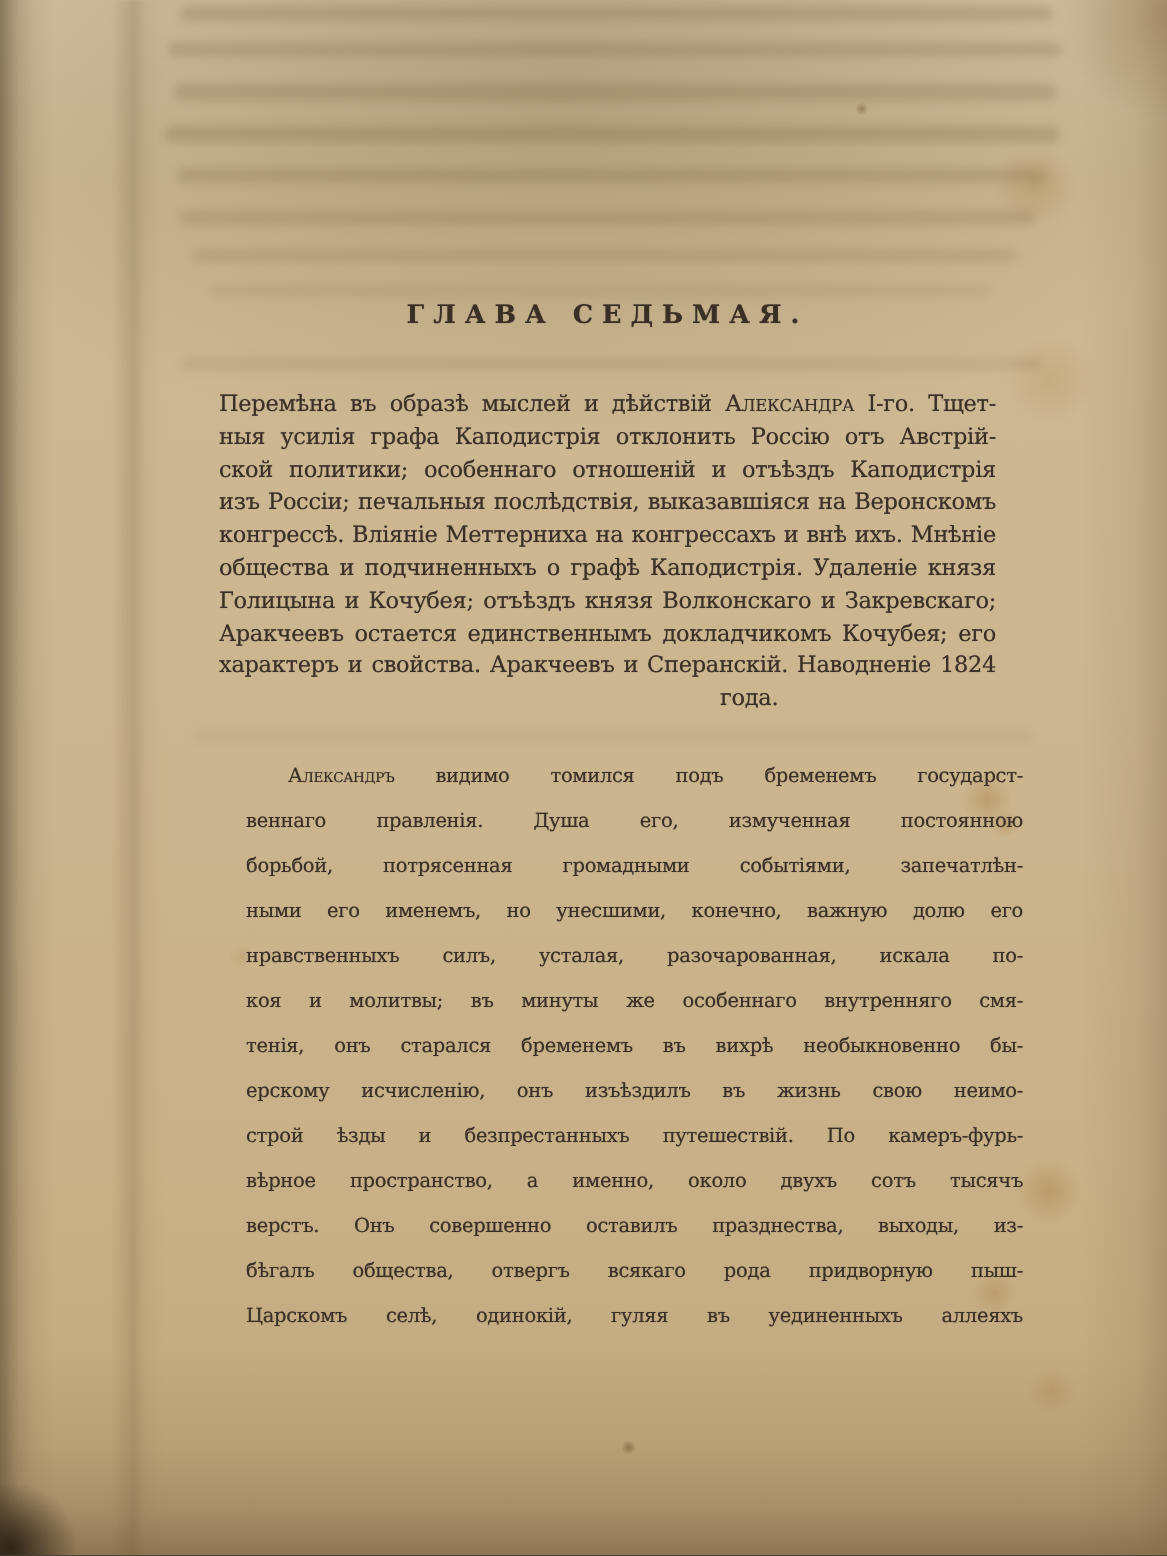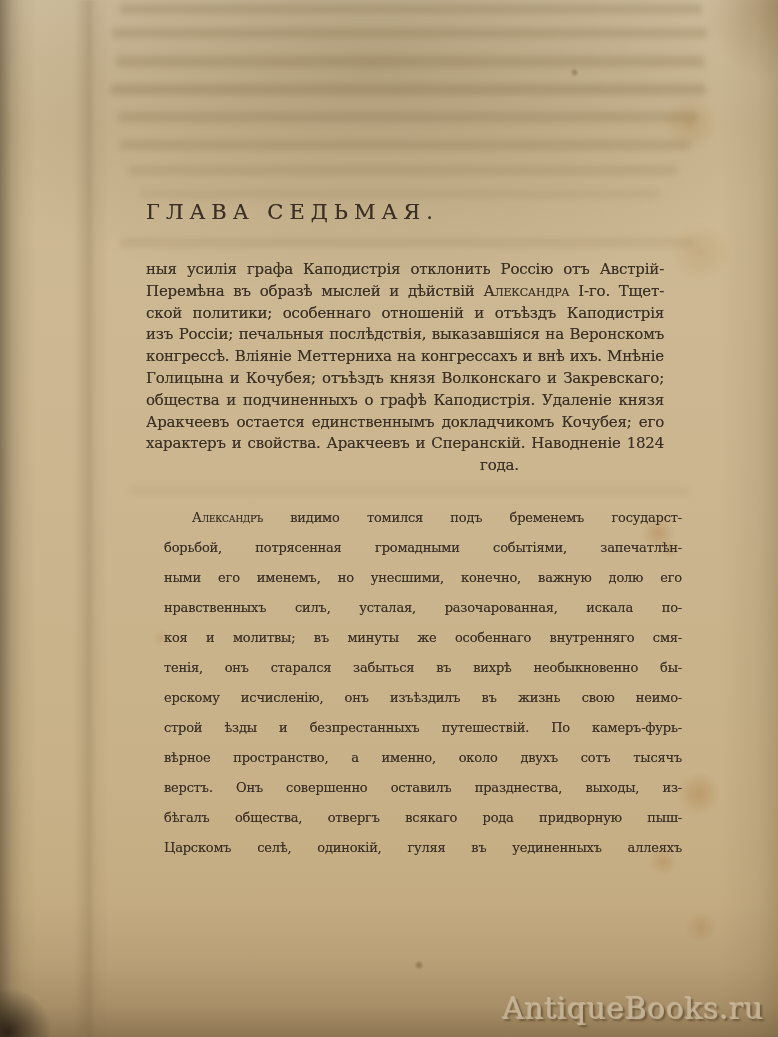--- a/index.html
+++ b/index.html
@@ -17,21 +17,21 @@
   }
   .st{position:absolute;background:rgba(116,95,60,.42);filter:blur(3px);border-radius:4px;}
   .stain{position:absolute;pointer-events:none;}
   .crease{
     position:absolute;top:0;bottom:0;left:74px;width:34px;
     background:linear-gradient(90deg, rgba(0,0,0,0), rgba(104,84,52,.22) 45%, rgba(140,116,80,.10) 65%, rgba(0,0,0,0));
     filter:blur(1px);
   }
   .heading{
     position:absolute;top:200px;left:146px;width:518px;margin:0;
-    text-align:left;font-size:21px;font-weight:normal;letter-spacing:6px;
+    text-align:center;font-size:17px;font-weight:bold;letter-spacing:6px;
     color:#3a2f25;text-shadow:0 0 .6px rgba(58,47,37,.65);
   }
   .summary{
     position:absolute;top:259px;left:146px;width:518px;
     font-size:15px;line-height:21.8px;letter-spacing:-.2px;
     color:#3b3026;text-shadow:0 0 .5px rgba(59,48,38,.6);
   }
   .sline{white-space:nowrap;text-align:justify;text-align-last:justify;}
   .sline.last{text-align-last:left;padding-left:334px;}
   .bodytext{
@@ -76,42 +76,42 @@
   <div class="stain" style="left:684px;top:912px;width:34px;height:30px;background:radial-gradient(circle, rgba(160,105,40,.22), rgba(160,105,40,0) 70%)"></div>
   <div class="stain" style="left:414px;top:960px;width:10px;height:10px;background:radial-gradient(circle, rgba(90,60,25,.45), rgba(90,60,25,0) 70%)"></div>
   <div class="stain" style="left:570px;top:68px;width:9px;height:9px;background:radial-gradient(circle, rgba(90,60,25,.4), rgba(90,60,25,0) 70%)"></div>
   <div class="stain" style="left:152px;top:630px;width:18px;height:16px;background:radial-gradient(circle, rgba(160,105,40,.16), rgba(160,105,40,0) 70%)"></div>
 
   <div class="crease"></div>
 
   <h1 class="heading">ГЛАВА СЕДЬМАЯ.</h1>
 
   <div class="summary">
+    <div class="sline"><span>Перемѣна въ образѣ мыслей и дѣйствій </span><span class="sc">Александра</span><span> I-го. Тщет-</span></div>
     <div class="sline">ныя усилія графа Каподистрія отклонить Россію отъ Австрій-</div>
-    <div class="sline"><span>Перемѣна въ образѣ мыслей и дѣйствій </span><span class="sc">Александра</span><span> I-го. Тщет-</span></div>
     <div class="sline">ской политики; особеннаго отношеній и отъѣздъ Каподистрія</div>
     <div class="sline">изъ Россіи; печальныя послѣдствія, выказавшіяся на Веронскомъ</div>
     <div class="sline">конгрессѣ. Вліяніе Меттерниха на конгрессахъ и внѣ ихъ. Мнѣніе</div>
+    <div class="sline">общества и подчиненныхъ о графѣ Каподистрія. Удаленіе князя</div>
     <div class="sline">Голицына и Кочубея; отъѣздъ князя Волконскаго и Закревскаго;</div>
-    <div class="sline">общества и подчиненныхъ о графѣ Каподистрія. Удаленіе князя</div>
     <div class="sline">Аракчеевъ остается единственнымъ докладчикомъ Кочубея; его</div>
     <div class="sline">характеръ и свойства. Аракчеевъ и Сперанскій. Наводненіе 1824</div>
     <div class="sline last">года.</div>
   </div>
 
   <div class="bodytext">
     <div class="bline first"><span class="sc">Александръ</span><span> видимо томился подъ бременемъ государст-</span></div>
+    <div class="bline">веннаго правленія. Душа его, измученная постоянною</div>
     <div class="bline">борьбой, потрясенная громадными событіями, запечатлѣн-</div>
     <div class="bline">ными его именемъ, но унесшими, конечно, важную долю его</div>
     <div class="bline">нравственныхъ силъ, усталая, разочарованная, искала по-</div>
     <div class="bline">коя и молитвы; въ минуты же особеннаго внутренняго смя-</div>
-    <div class="bline">тенія, онъ старался забыться въ вихрѣ необыкновенно бы-</div>
+    <div class="bline">тенія, онъ старался бременемъ въ вихрѣ необыкновенно бы-</div>
     <div class="bline">ерскому исчисленію, онъ изъѣздилъ въ жизнь свою неимо-</div>
     <div class="bline">строй ѣзды и безпрестанныхъ путешествій. По камеръ-фурь-</div>
     <div class="bline">вѣрное пространство, а именно, около двухъ сотъ тысячъ</div>
     <div class="bline">верстъ. Онъ совершенно оставилъ празднества, выходы, из-</div>
     <div class="bline">бѣгалъ общества, отвергъ всякаго рода придворную пыш-</div>
     <div class="bline">Царскомъ селѣ, одинокій, гуляя въ уединенныхъ аллеяхъ</div>
   </div>
 
-  <div class="watermark">AntiqueBooks.ru</div>
 
 </div>
 
 </body></html>

